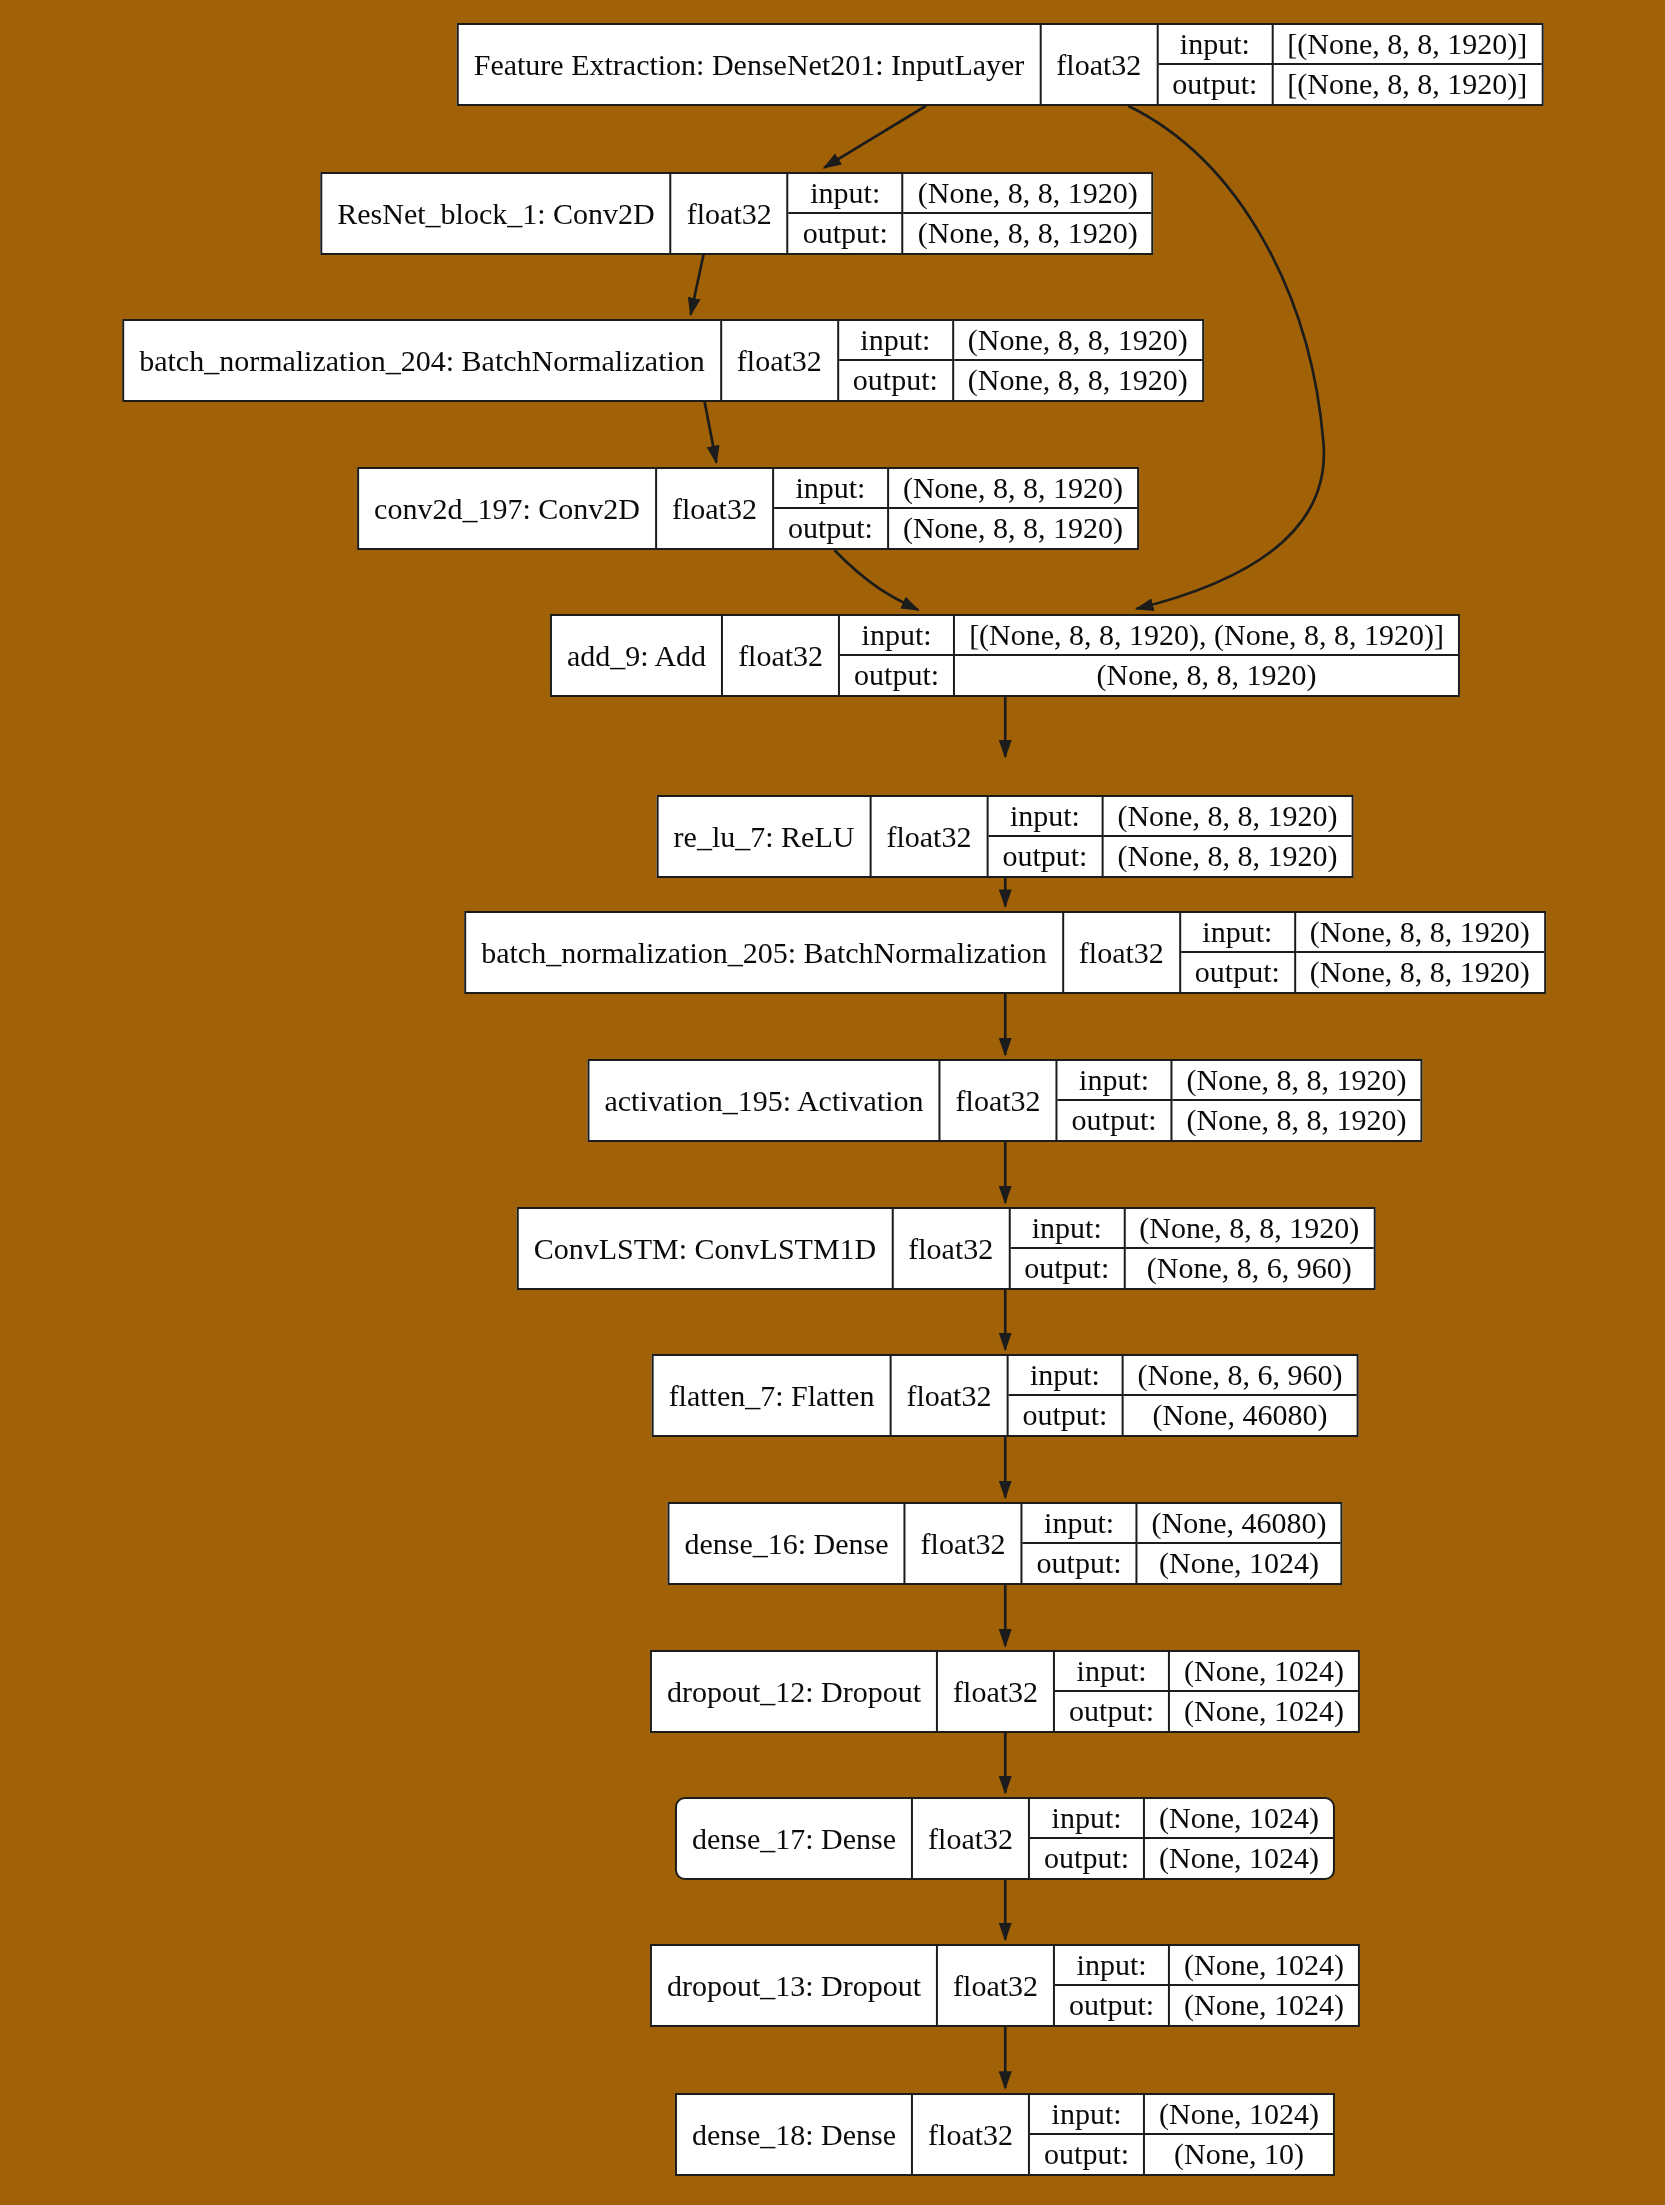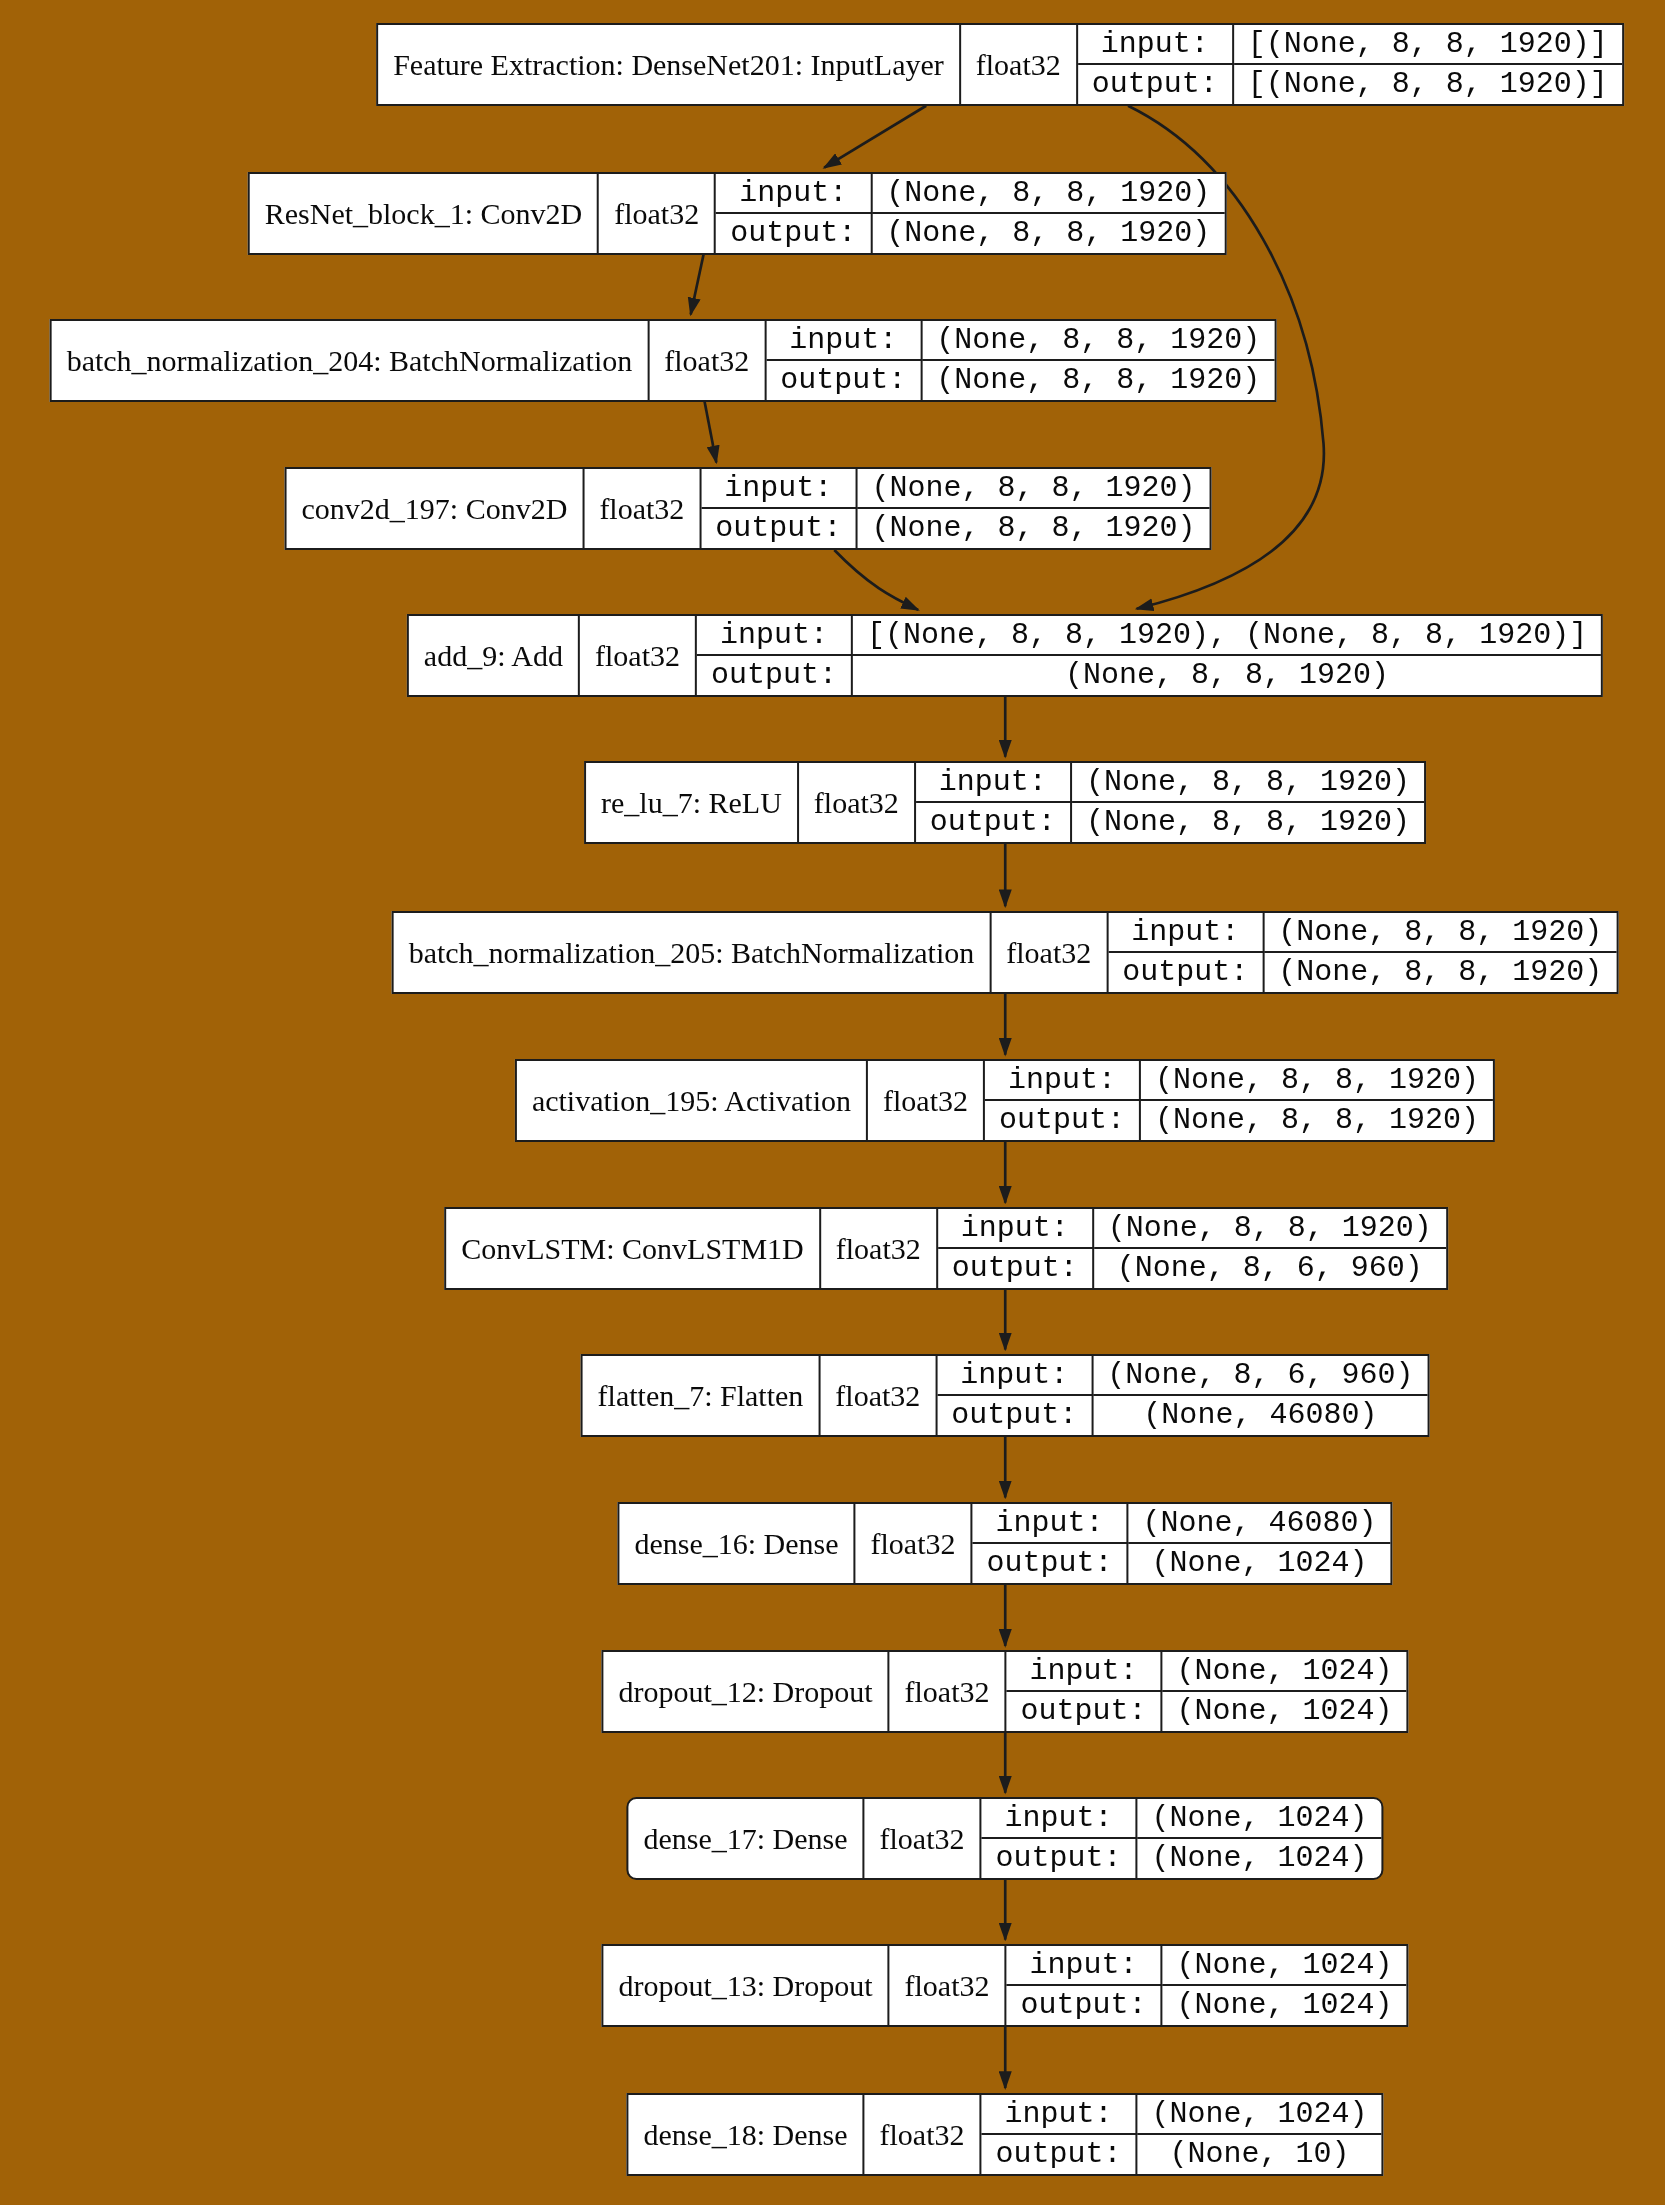--- a/index.html
+++ b/index.html
@@ -22,21 +22,21 @@
     border:2.7px solid #1c1c1c;
     white-space:nowrap;
   }
   .cell{
     display:flex;align-items:center;justify-content:center;
     padding:0 15px;
     font-size:30px;line-height:1;
   }
   .name{border-right:2.7px solid #1c1c1c;}
   .dtype{border-right:2.7px solid #1c1c1c;}
-  .io{display:grid;grid-template-columns:auto auto;grid-template-rows:1fr 1fr;height:100%;font-family:Liberation Mono, monospace;}
+  .io{display:grid;grid-template-columns:auto auto;grid-template-rows:1fr 1fr;height:100%;}
   .io-cell{
     display:flex;align-items:center;justify-content:center;
     padding:0 14px;font-size:30px;line-height:1;
   }
   .lbl{border-right:2.7px solid #1c1c1c;}
   .in{border-bottom:2.7px solid #1c1c1c;}
   .edge{stroke:#1c1c1c;stroke-width:5;fill:none;}
 </style>
 </head>
 <body>
@@ -114,21 +114,21 @@
     <div class="cell name">add_9: Add</div>
     <div class="cell dtype">float32</div>
     <div class="io">
       <div class="io-cell lbl in">input:</div>
       <div class="io-cell val in">[(None, 8, 8, 1920), (None, 8, 8, 1920)]</div>
       <div class="io-cell lbl">output:</div>
       <div class="io-cell val">(None, 8, 8, 1920)</div>
     </div>
   </div>
 
-  <div class="node" style="left:1005px;top:761px;text-align:center;">
+  <div class="node" style="left:1005px;top:795px;text-align:center;">
     <div class="cell name">re_lu_7: ReLU</div>
     <div class="cell dtype">float32</div>
     <div class="io">
       <div class="io-cell lbl in">input:</div>
       <div class="io-cell val in">(None, 8, 8, 1920)</div>
       <div class="io-cell lbl">output:</div>
       <div class="io-cell val">(None, 8, 8, 1920)</div>
     </div>
   </div>
 

